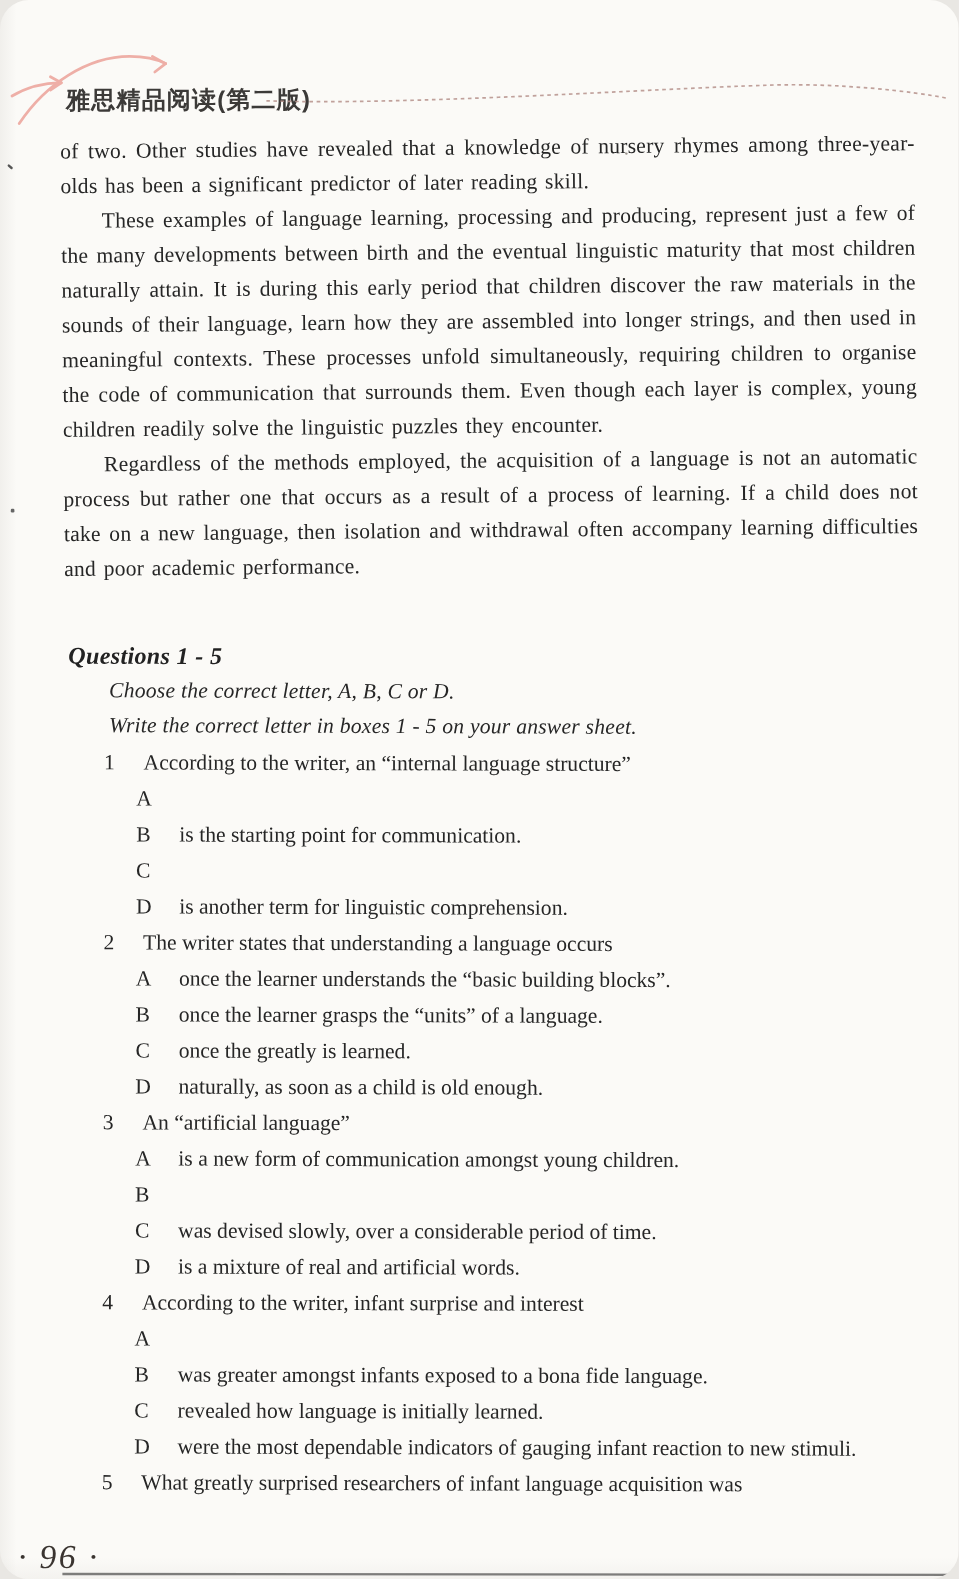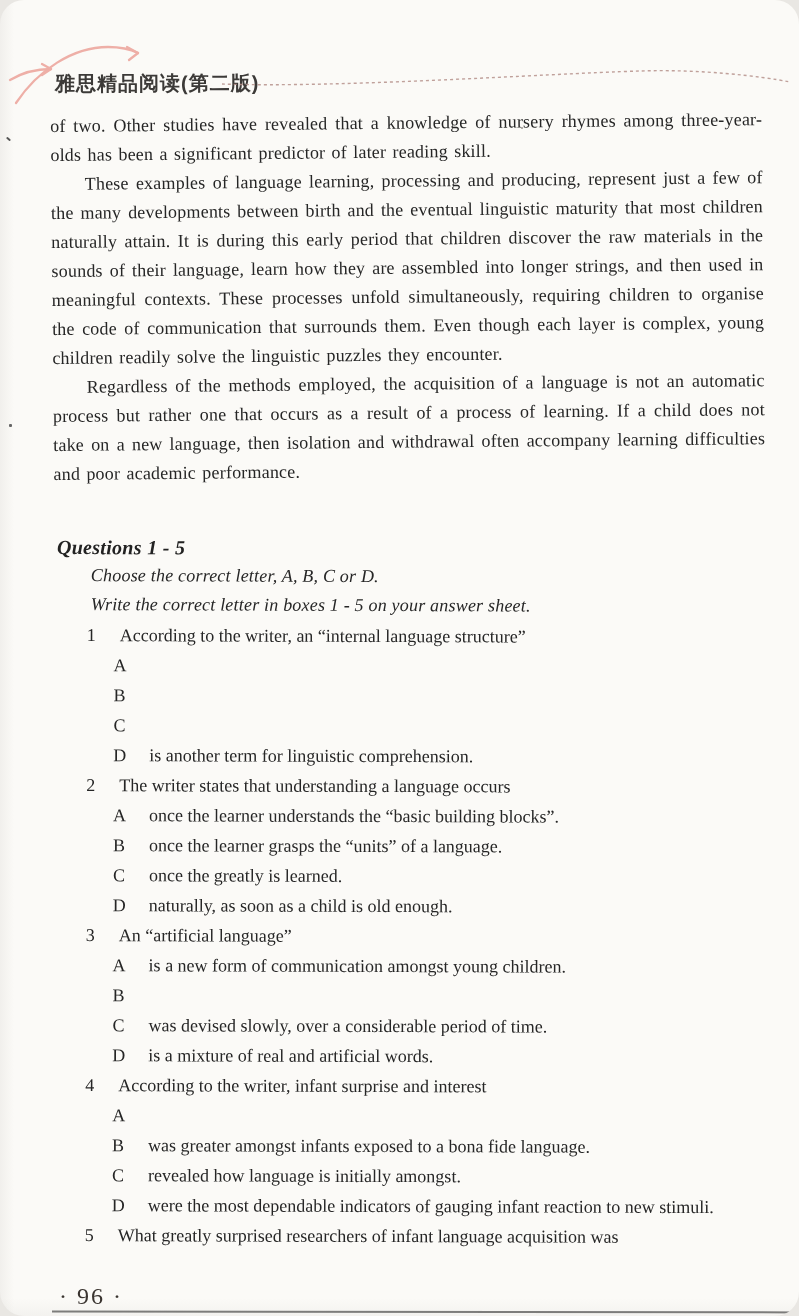--- a/index.html
+++ b/index.html
@@ -48,21 +48,21 @@
   .instr { margin:0 0 0 34px; font-style:italic; line-height:29px; letter-spacing:0.2px; }
   .q-list { margin-top:1px; }
   .q-stem-row { display:flex; line-height:30px; padding-left:30px; white-space:nowrap; }
   .q-num { flex:0 0 33px; width:33px; }
   .q-opt-row { display:flex; line-height:30px; padding-left:57px; white-space:nowrap; }
   .opt-letter { flex:0 0 36px; width:36px; }
 
   
   .page-num {
     position:absolute; left:15px; top:1283px;
-    font-size:24px; color:#3a3430; letter-spacing:2px;margin-left:44px;
+    font-style:italic; font-size:28px; color:#3a3430; letter-spacing:2px;
   }
   .bottom-edge {
     position:absolute; left:52px; right:0; bottom:3px; height:2px;
     background:rgba(45,45,45,0.6); transform:rotate(0.06deg);
   }
 
   
   .speck { position:absolute; background:#555; border-radius:1px; }
   .speck1 { left:6px;  top:138px; width:5px; height:2px; transform:rotate(40deg); }
   .speck2 { left:9px;  top:424px; width:3px; height:3px; background:#666; }
@@ -105,20 +105,21 @@
 
       <div class="q-stem-row">
         <span class="q-num">1</span>
         <span class="q-stem">According to the writer, an “internal language structure”</span>
       </div>
       <div class="q-opt-row">
         <span class="opt-letter">A</span>
       </div>
       <div class="q-opt-row">
         <span class="opt-letter">B</span>
+        <span class="opt-text">is the starting point for communication.</span>
       </div>
       <div class="q-opt-row">
         <span class="opt-letter">C</span>
       </div>
       <div class="q-opt-row">
         <span class="opt-letter">D</span>
         <span class="opt-text">is another term for linguistic comprehension.</span>
       </div>
 
       <div class="q-stem-row">
@@ -168,21 +169,21 @@
       </div>
       <div class="q-opt-row">
         <span class="opt-letter">A</span>
       </div>
       <div class="q-opt-row">
         <span class="opt-letter">B</span>
         <span class="opt-text">was greater amongst infants exposed to a bona fide language.</span>
       </div>
       <div class="q-opt-row">
         <span class="opt-letter">C</span>
-        <span class="opt-text">revealed how language is initially amongst.</span>
+        <span class="opt-text">revealed how language is initially learned.</span>
       </div>
       <div class="q-opt-row">
         <span class="opt-letter">D</span>
         <span class="opt-text">were the most dependable indicators of gauging infant reaction to new stimuli.</span>
       </div>
 
       <div class="q-stem-row">
         <span class="q-num">5</span>
         <span class="q-stem">What greatly surprised researchers of infant language acquisition was</span>
       </div>

